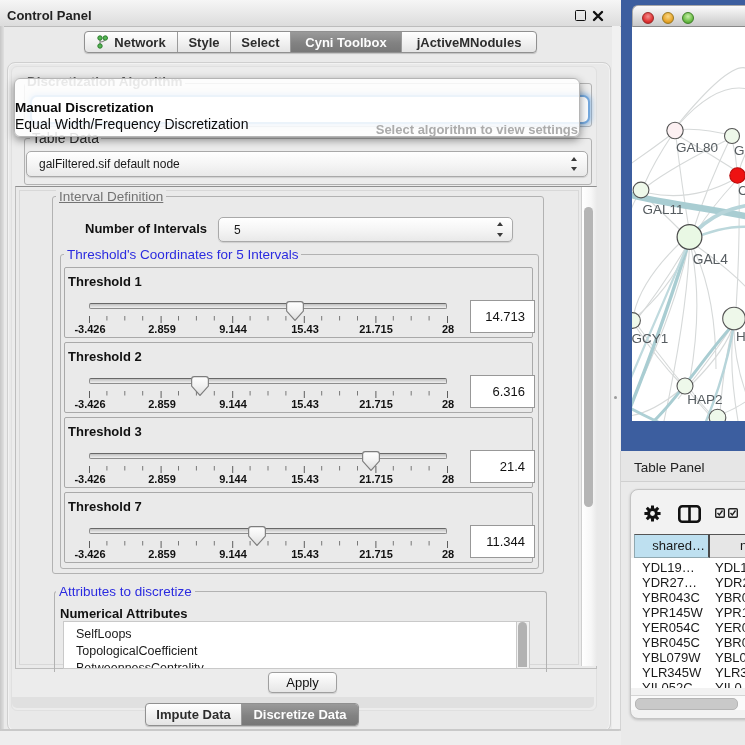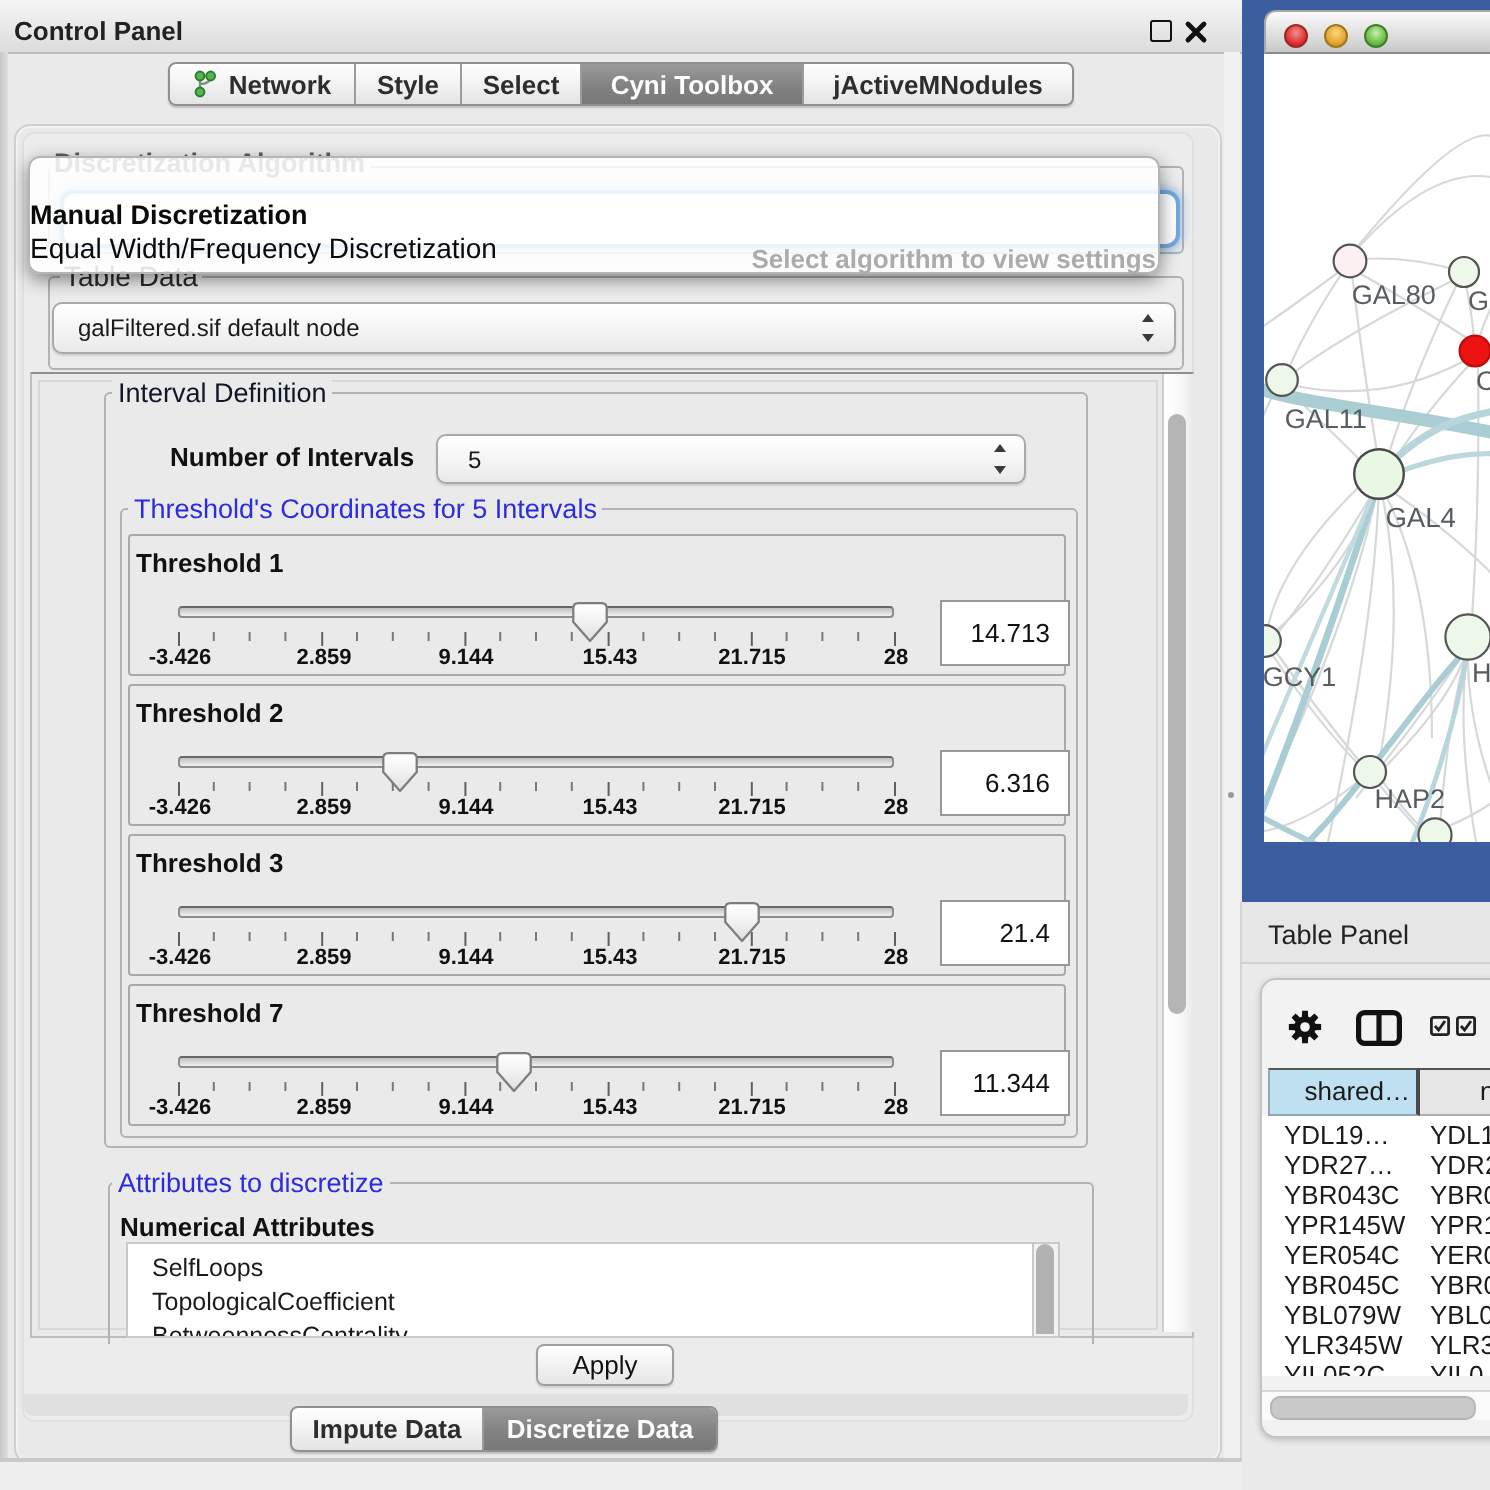--- a/index.html
+++ b/index.html
@@ -68,21 +68,21 @@
  <div class="arr dn" style="right:10px;bottom:5px;"></div>
 </div>
 
 <div class="ab" style="left:15px;top:186px;width:580px;height:481px;border:1px solid #bdbdbd;border-top-color:#8f8f8f;background:#eaeaea;"></div>
 <div class="ab" style="left:19px;top:190px;width:558px;height:473px;border:1px solid #d8d8d8;background:#eaeaea;"></div>
 
 <div class="ab" style="left:581px;top:187px;width:15px;height:479px;background:linear-gradient(90deg,#ffffff,#f7f7f7 60%,#e9e9e9);border-left:1px solid #cfcfcf;"></div>
 <div class="ab" style="left:584px;top:207px;width:9px;height:300px;background:#b5b5b5;border-radius:4.5px;"></div>
 
 <div class="gb" style="left:52px;top:196px;width:490px;height:376px;"></div>
-<div class="gl" style="left:56px;top:190px;color:#0f172a;">Interval Definition</div>
+<div class="gl" style="left:56px;top:190px;color:#737373;text-decoration:underline;">Interval Definition</div>
 
 <div class="ab bold" style="left:85px;top:221px;font-size:13px;color:#111;">Number of Intervals</div>
 <div class="combo" style="left:218px;top:217px;width:293px;height:23px;">
  <div class="tx" style="left:15px;">5</div>
  <div class="arr up" style="right:9px;top:4px;"></div>
  <div class="arr dn" style="right:9px;bottom:4px;"></div>
 </div>
 
 <div class="gb" style="left:60px;top:254px;width:477px;height:313px;"></div>
 <div class="gl" style="left:64px;top:248px;color:#2b2be0;">Threshold's Coordinates for 5 Intervals</div>

